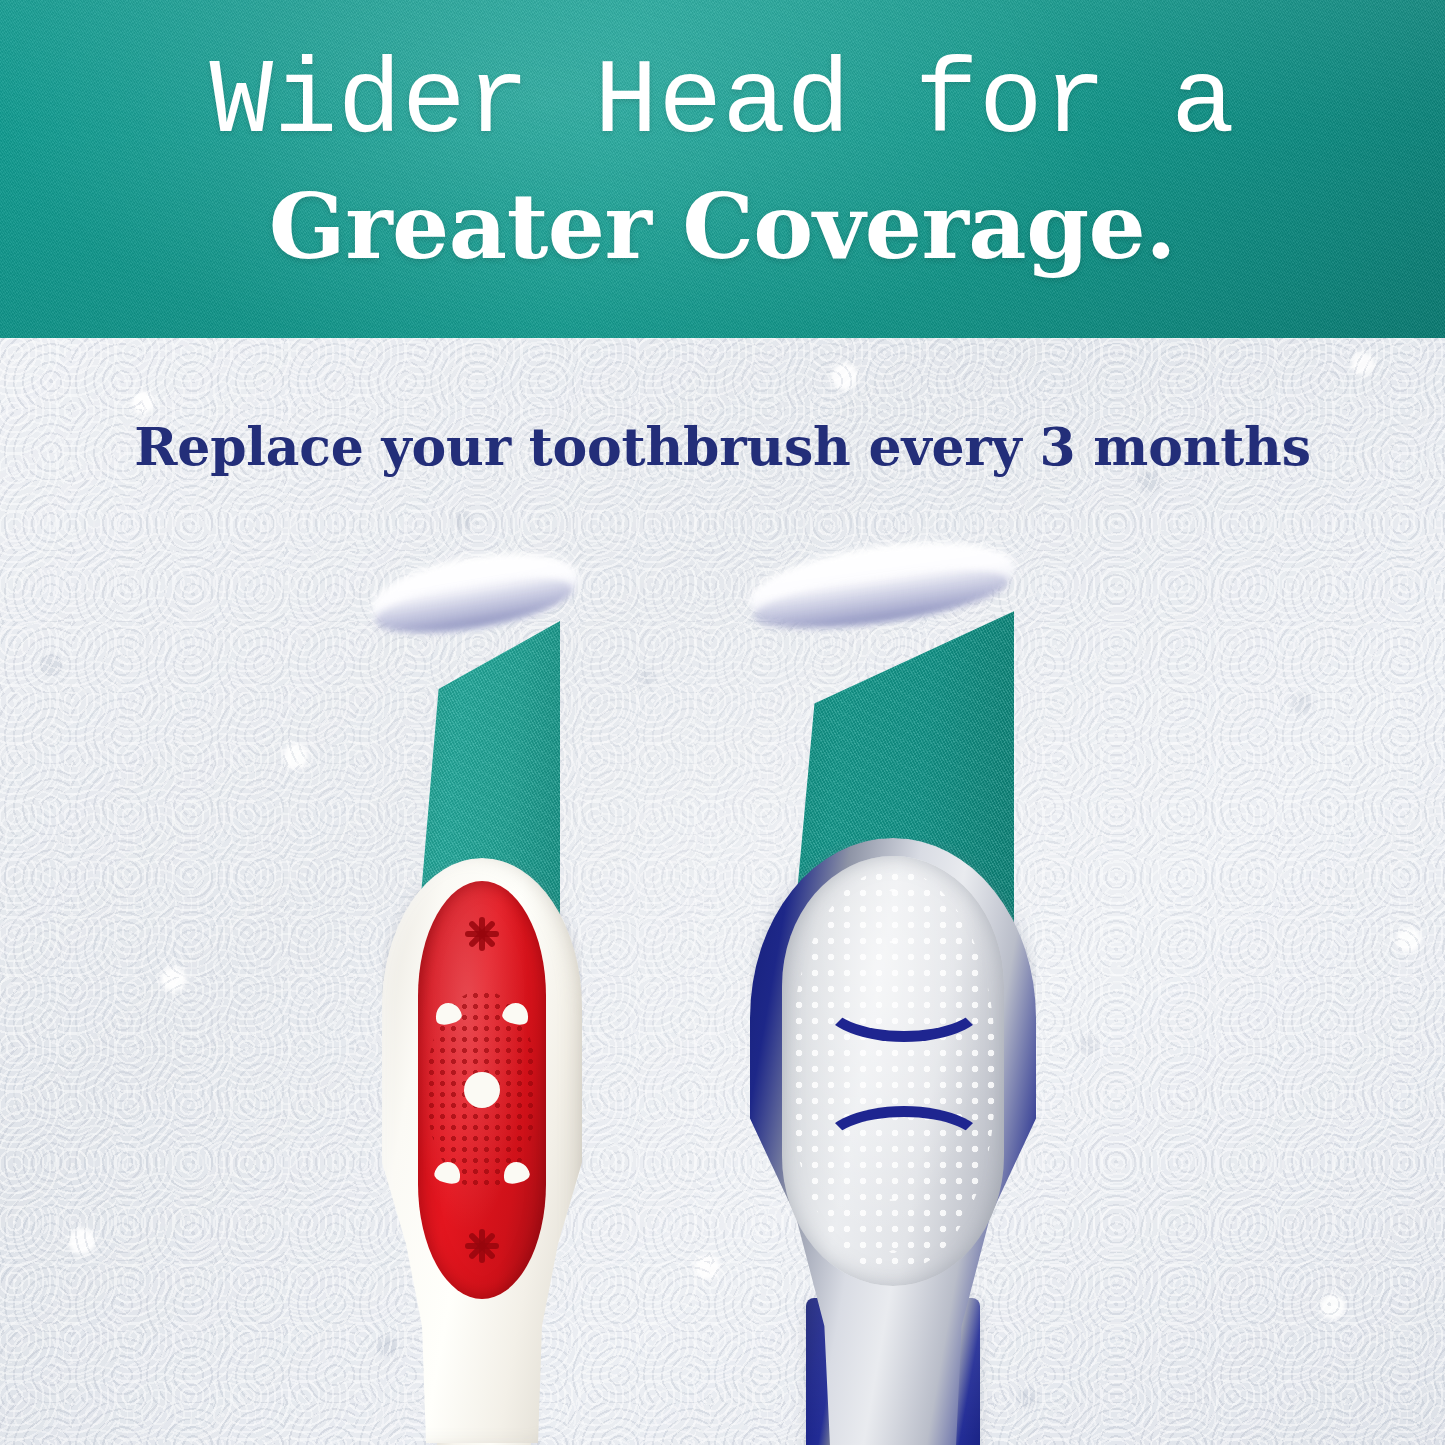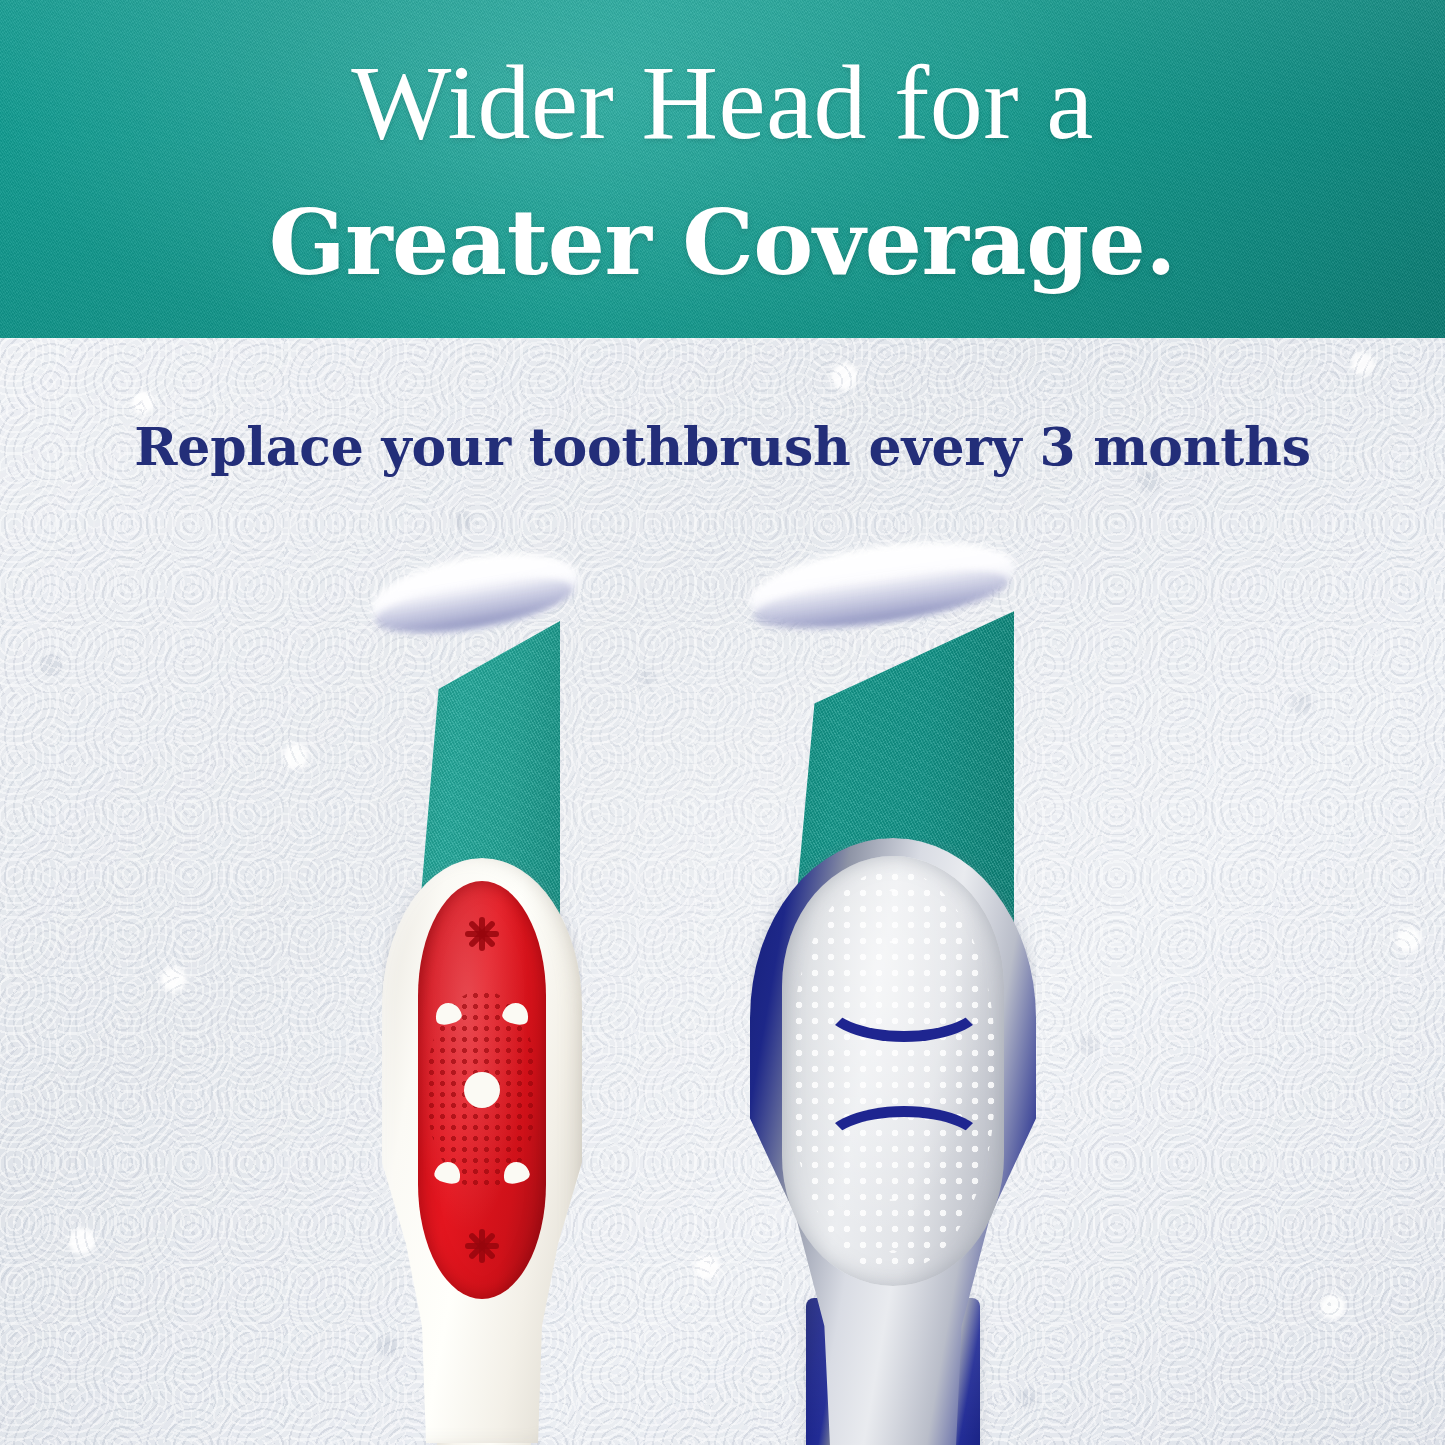--- a/index.html
+++ b/index.html
@@ -50,27 +50,27 @@
     left: 0;
     top: 0;
     width: 1445px;
     height: 338px;
     display: flex;
     flex-direction: column;
     align-items: center;
     justify-content: center;
   }
   .headline-1 {
-    font-family: Liberation Serif, serif;
+    font-family: Liberation Mono, monospace;
     font-weight: 400;
     font-size: 106px;
     line-height: 1.02;
     color: #ffffff;
     letter-spacing: 0.5px;
-    margin: 16px;
+    margin: 0;
     padding: 0 0 6px 0;
     white-space: nowrap;
     text-shadow: 0 2px 5px rgba(0,0,0,0.13);
   }
   .headline-2 {
     font-family: "DejaVu Serif", "Liberation Serif", serif;
     font-weight: 700;
     font-size: 90px;
     line-height: 1.0;
     color: #ffffff;

